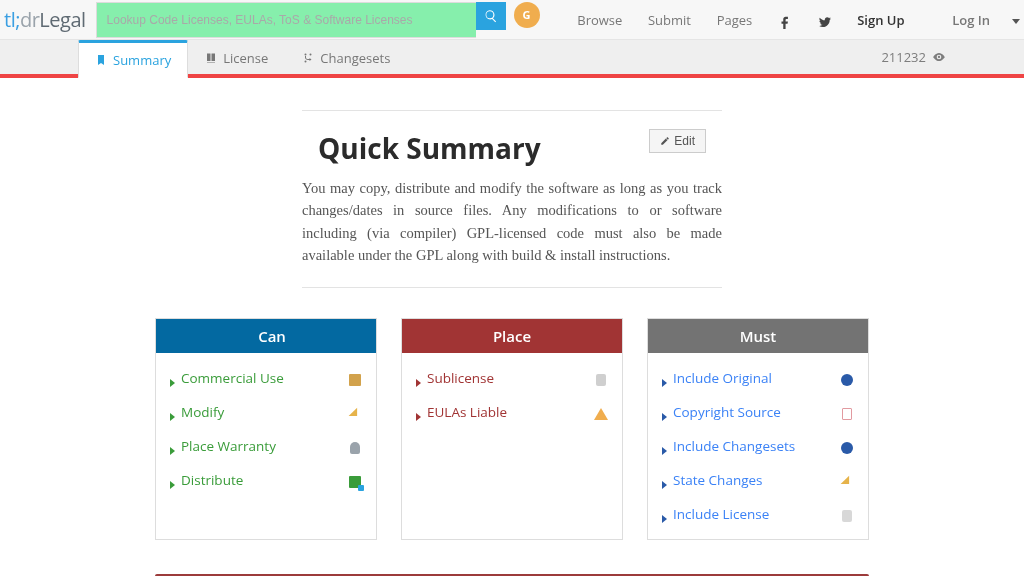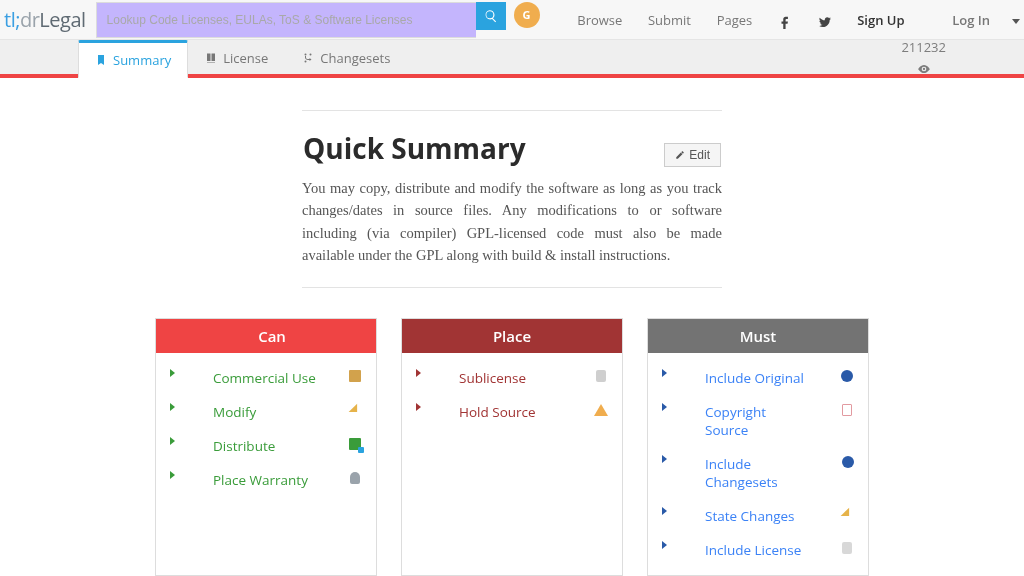--- a/index.html
+++ b/index.html
@@ -5,58 +5,58 @@
   * { box-sizing: border-box; margin: 0; padding: 0; }
   body { font-family: "Open Sans", "Helvetica Neue", Arial, sans-serif; background: #fff; color: #333; font-size: 14px; }
 
   
   .topbar { background: #f7f7f7; border-bottom: 1px solid #e5e5e5; height: 40px; display: flex; align-items: center; padding: 0 4px; }
   .logo { font-size: 20px; font-weight: 400; letter-spacing: -0.5px; margin-right: 10px; }
   .logo .tl { color: #3b9fe2; }
   .logo .dr { color: #9aa3ab; }
   .logo .legal { color: #5f6a73; }
   .search-wrap { display: flex; align-items: stretch; flex: 0 0 auto; }
-  .search-input { width: 380px; height: 36px; border: 1px solid #dcdcdc; border-right: none; padding: 0 10px; font-size: 12px; color: #555; background: #c4b5fd; }
+  .search-input { width: 380px; height: 36px; border: 1px solid #dcdcdc; border-right: none; padding: 0 10px; font-size: 12px; color: #555; background: #86efac; }
   .search-input::placeholder { color: #a9a9a9; }
   .search-btn { width: 30px; height: 28px; background: #2aa3df; border: none; cursor: pointer; display: flex; align-items: center; justify-content: center; }
   .search-btn svg { width: 14px; height: 14px; fill: #fff; }
   .google-btn { width: 26px; height: 26px; margin-left: 8px; border-radius: 50%; background: #f0ad4e; display: flex; align-items: center; justify-content: center; color: #fff; font-size: 11px; font-weight: bold; }
   .top-spacer { flex: 1; }
   .top-nav a, .top-nav span { color: #777; font-size: 13px; margin-left: 22px; text-decoration: none; cursor: pointer; }
   .top-nav .strong { color: #333; font-weight: 600; }
   .top-nav .icon svg { width: 14px; height: 14px; fill: #444; vertical-align: middle; }
   .caret-down { display: inline-block; width: 0; height: 0; margin-left: 4px; vertical-align: middle; border-left: 4px solid transparent; border-right: 4px solid transparent; border-top: 5px solid #555; }
 
   
   .tabsrow { background: #efefef; border-bottom: 4px solid #ef4444; padding: 0 78px; display: flex; align-items: flex-start; height: 38px; position: relative; }
   .tab { padding: 8px 16px; font-size: 13px; color: #777; cursor: pointer; display: flex; align-items: center; gap: 6px; border: 1px solid transparent; border-bottom: none; margin-bottom: -1px; }
   .tab.active { color: #2aa3df; background: #fff; border: 1px solid #ddd; border-top: 3px solid #2aa3df; border-bottom: 1px solid #fff; border-radius: 2px 2px 0 0; }
   .tab svg { width: 12px; height: 12px; fill: currentColor; }
-  .views { margin-left: auto; color: #7d7d7d; font-size: 13px; align-self: center; display: flex; align-items: center; gap: 6px; flex-direction: column; }
+  .views { margin-left: auto; color: #7d7d7d; font-size: 13px; align-self: center; display: flex; align-items: center; gap: 6px; }
   .views svg { width: 14px; height: 14px; fill: #7d7d7d; }
 
   
   .container { max-width: 870px; margin: 0 auto; padding: 0 78px 40px; }
   .summary-block { max-width: 420px; margin: 32px auto 0; position: relative; }
   hr.sep { border: none; border-top: 1px solid #e3e3e3; }
-  .summary-head { display: flex; align-items: flex-end; margin: 18px 1px 10px; }
+  .summary-head { display: flex; align-items: flex-start; margin: 18px 16px 10px; }
   .summary-head h2 { font-size: 28px; font-weight: 700; color: #2b2b2b; flex: 1; }
   .edit-btn { background: #f5f5f5; border: 1px solid #ccc; padding: 4px 10px; font-size: 12px; color: #555; cursor: pointer; display: flex; align-items: center; gap: 4px; }
   .edit-btn svg { width: 10px; height: 10px; fill: #555; }
   .summary-block p { font-family: Georgia, serif; font-size: 14.5px; line-height: 1.55; color: #555; text-align: justify; margin-bottom: 20px; }
 
   
   .cols { display: flex; gap: 24px; margin-top: 30px; }
   .col { flex: 1; border: 1px solid #ddd; background: #fff; }
   .col-head { text-align: center; color: #fff; font-weight: 600; font-size: 15px; padding: 7px 0; }
-  .col.can .col-head { background: #ef4444; padding-left: 12px; }
+  .col.can .col-head { background: #0369a1; padding-left: 12px; }
   .col.cannot .col-head { background: #a13434; }
   .col.must .col-head { background: #737373; }
   .col ul { list-style: none; padding: 8px 0; }
-  .col li { padding: 8px 14px; display: flex; align-items: flex-start; font-size: 13.5px; cursor: pointer; gap: 32px; }
+  .col li { padding: 8px 14px; display: flex; align-items: flex-end; font-size: 13.5px; cursor: pointer; }
   .col li .caret { width: 0; height: 0; border-top: 4px solid transparent; border-bottom: 4px solid transparent; margin-right: 6px; }
   .col.can li { color: #3a9c3a; }
   .col.can li .caret { border-left: 5px solid #3a9c3a; }
   .col.cannot li { color: #a13434; }
   .col.cannot li .caret { border-left: 5px solid #a13434; }
   .col.must li { color: #3b82f6; }
   .col.must li .caret { border-left: 5px solid #2a5aa8; }
   .item-icon { margin-left: auto; width: 14px; height: 14px; display: flex; align-items: center; justify-content: center; font-size: 11px; }
 
   
@@ -165,48 +165,48 @@
           </li>
         <li>
             <span class="caret"></span>
             <span>Modify</span>
             <span class="item-icon">
               <span class="ic-pencil"></span>
             </span>
           </li>
         <li>
             <span class="caret"></span>
+            <span>Place Warranty</span>
+            <span class="item-icon">
+              <span class="ic-shield"></span>
+            </span>
+          </li>
+        <li>
+            <span class="caret"></span>
             <span>Distribute</span>
             <span class="item-icon">
               <span class="ic ic-box"></span>
-            </span>
-          </li>
-        <li>
-            <span class="caret"></span>
-            <span>Place Warranty</span>
-            <span class="item-icon">
-              <span class="ic-shield"></span>
             </span>
           </li>
       </ul>
     </div>
 
     <div class="col cannot">
       <div class="col-head">Place</div>
       <ul>
         <li>
             <span class="caret"></span>
             <span>Sublicense</span>
             <span class="item-icon">
               <span class="ic-thumb"></span>
             </span>
           </li>
         <li>
             <span class="caret"></span>
-            <span>Hold Source</span>
+            <span>EULAs Liable</span>
             <span class="item-icon">
               <span class="ic-warn"></span>
             </span>
           </li>
       </ul>
     </div>
 
     <div class="col must">
       <div class="col-head">Must</div>
       <ul>

